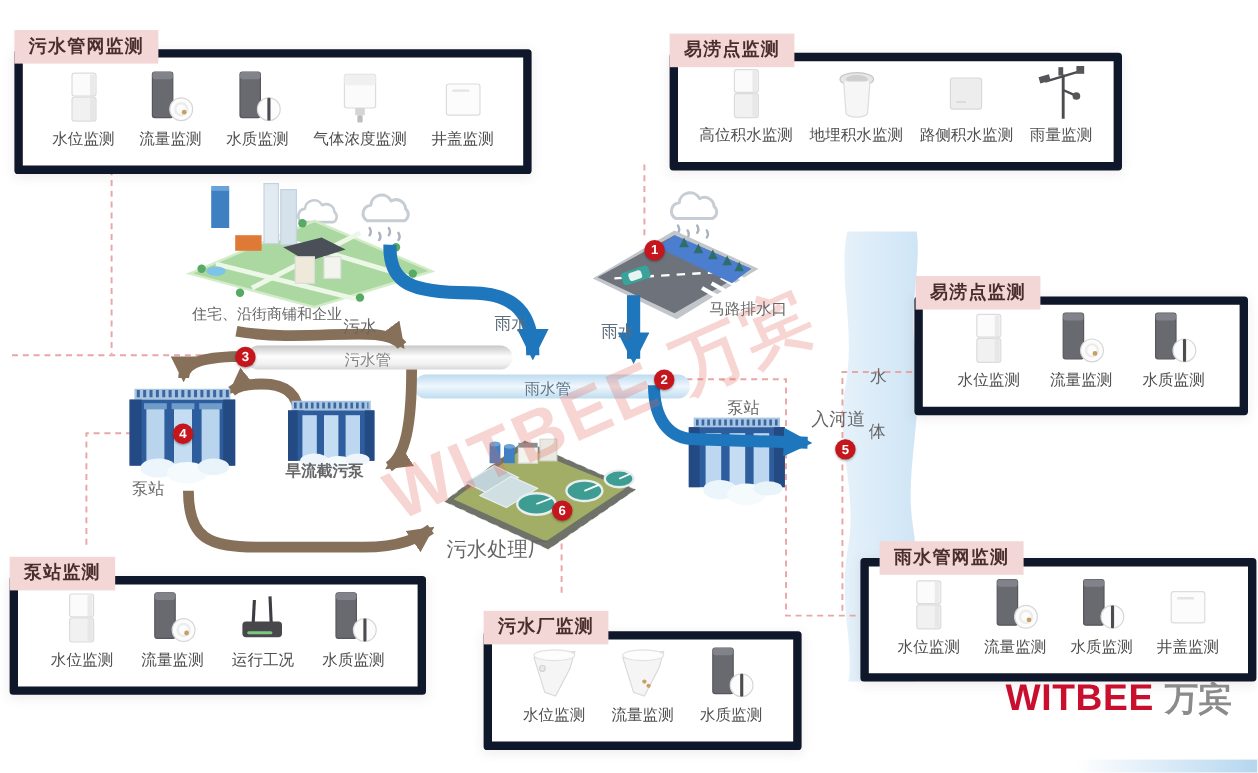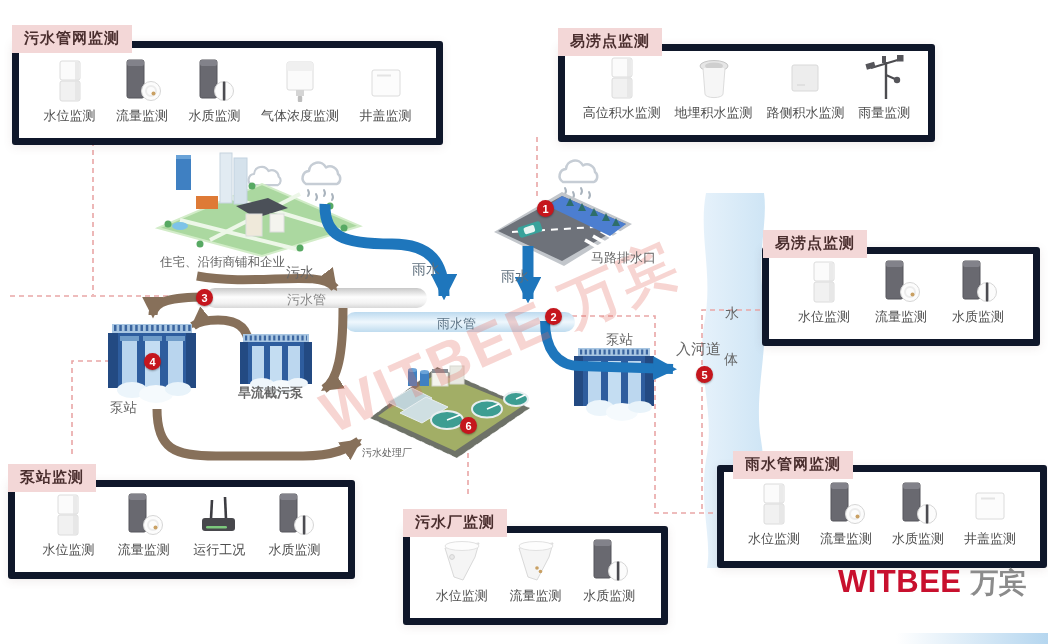--- a/index.html
+++ b/index.html
@@ -220,21 +220,21 @@
 
   <div class="dlabel" style="left:160px;top:254px;font-size:12.5px;width:118px;text-align:center;">住宅、沿街商铺和企业</div>
   <div class="dlabel" style="left:286px;top:264px;font-size:14px;">污水</div>
   <div class="dlabel" style="left:287px;top:291px;font-size:13px;color:#858585;">污水管</div>
   <div class="dlabel" style="left:412px;top:261px;font-size:14px;color:#5d6e7c;">雨水</div>
   <div class="dlabel" style="left:501px;top:268px;font-size:14px;color:#5d6e7c;">雨水</div>
   <div class="dlabel" style="left:437px;top:315px;font-size:13px;color:#5d7486;">雨水管</div>
   <div class="dlabel" style="left:591px;top:249px;font-size:13px;">马路排水口</div>
   <div class="dlabel" style="left:110px;top:399px;font-size:13.5px;">泵站</div>
   <div class="dlabel" style="left:238px;top:384px;font-size:13px;font-weight:bold;">旱流截污泵</div>
-  <div class="dlabel" style="left:362px;top:446px;font-size:10px;">污水处理厂</div>
+  <div class="dlabel" style="left:372px;top:446px;font-size:17px;">污水处理厂</div>
   <div class="dlabel" style="left:606px;top:331px;font-size:13.5px;">泵站</div>
   <div class="dlabel" style="left:676px;top:340px;font-size:15px;">入河道</div>
   <div class="dlabel" style="left:725px;top:305px;font-size:14px;">水</div>
   <div class="dlabel" style="left:724px;top:351px;font-size:14px;">体</div>
 
   <div class="marker" style="left:537px;top:200px;">1</div>
   <div class="marker" style="left:545px;top:308px;">2</div>
   <div class="marker" style="left:196px;top:289px;">3</div>
   <div class="marker" style="left:144px;top:353px;">4</div>
   <div class="marker" style="left:696px;top:366px;">5</div>

